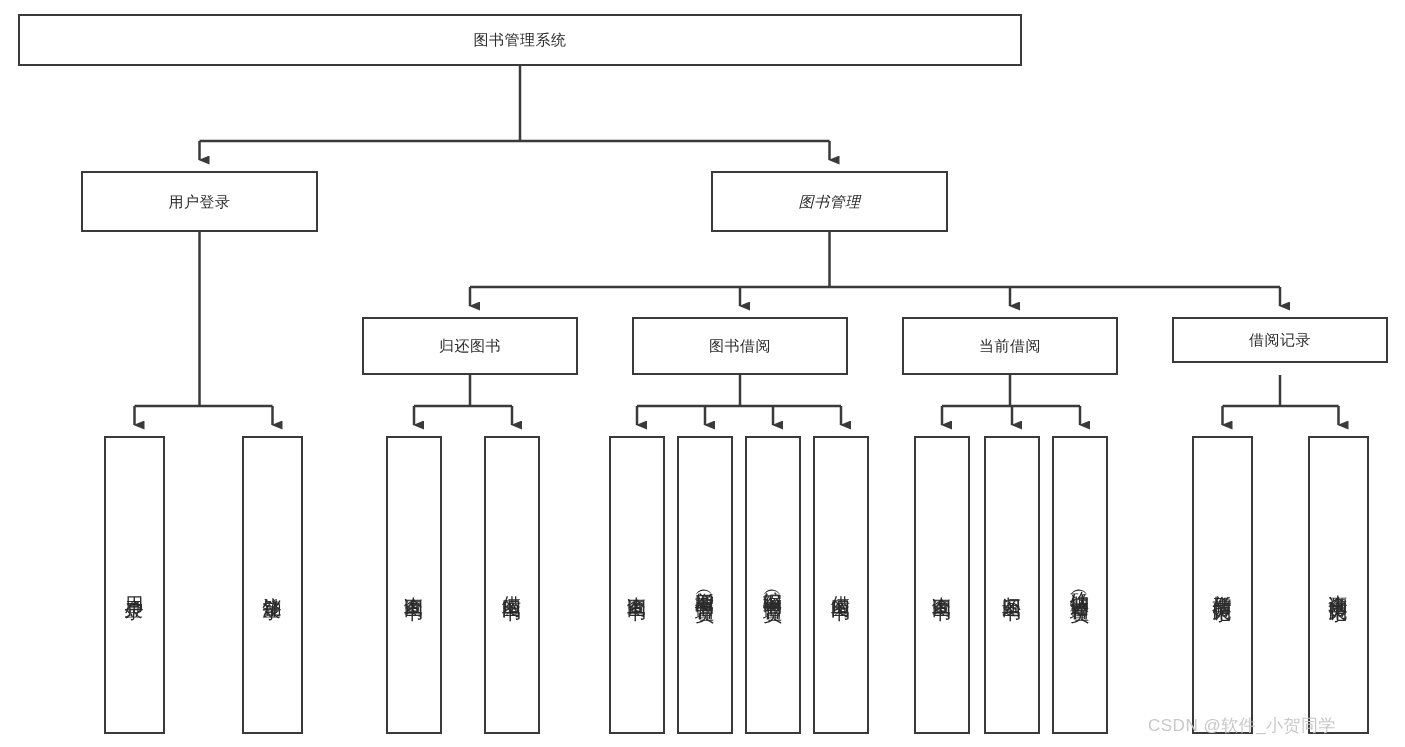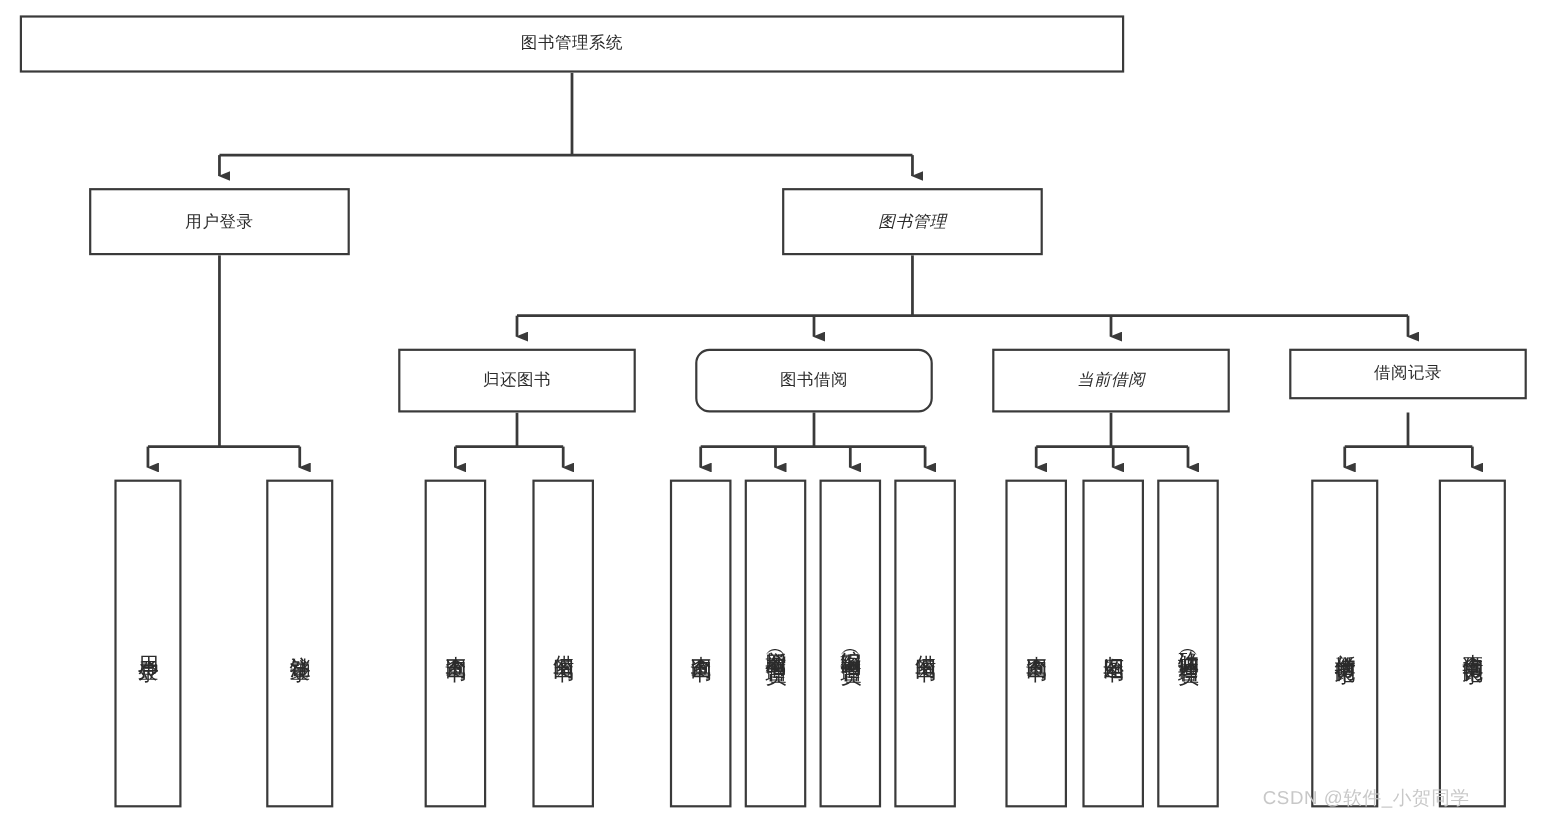--- a/index.html
+++ b/index.html
@@ -111,24 +111,24 @@
       </div>
       <div class="node-box" style="left: 81px; top: 171px; width: 237px; height: 61px;">
         <div class="node-label">用户登录</div>
       </div>
       <div class="node-box" style="left: 711px; top: 171px; width: 237px; height: 61px; font-style: italic;">
         <div class="node-label">图书管理</div>
       </div>
       <div class="node-box" style="left: 362px; top: 317px; width: 216px; height: 58px;">
         <div class="node-label">归还图书</div>
       </div>
-      <div class="node-box" style="left: 632px; top: 317px; width: 216px; height: 58px; border-radius: 13px;">
+      <div class="node-box" style="left: 632px; top: 317px; width: 216px; height: 58px;">
         <div class="node-label">图书借阅</div>
       </div>
-      <div class="node-box" style="left: 902px; top: 317px; width: 216px; height: 58px; font-style: italic;">
+      <div class="node-box" style="left: 902px; top: 317px; width: 216px; height: 58px;">
         <div class="node-label">当前借阅</div>
       </div>
       <div class="node-box" style="left: 1172px; top: 317px; width: 216px; height: 46px;">
         <div class="node-label">借阅记录</div>
       </div>
       <div class="node-box" style="left: 104px; top: 436px; width: 61px; height: 298px;">
         <div class="node-label vertical">用户登录</div>
       </div>
       <div class="node-box" style="left: 242px; top: 436px; width: 61px; height: 298px;">
         <div class="node-label vertical">注销登录</div>

